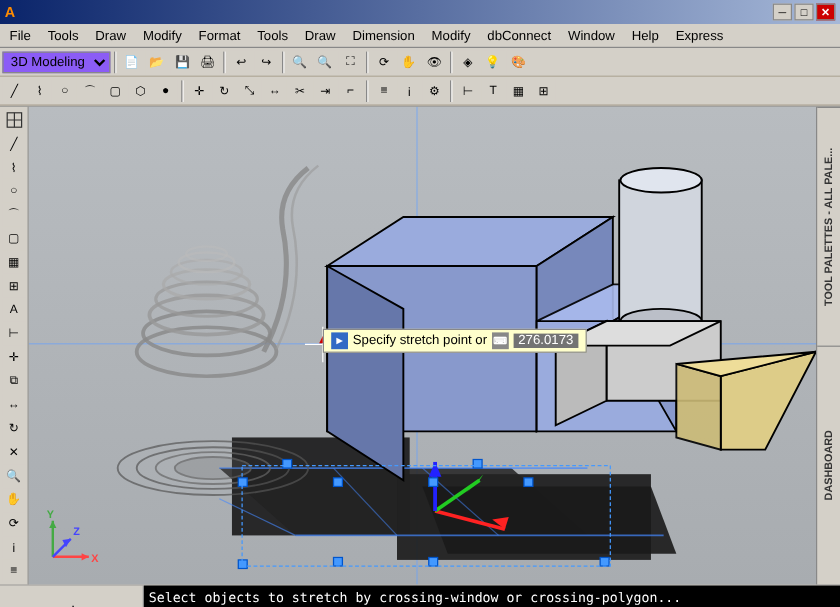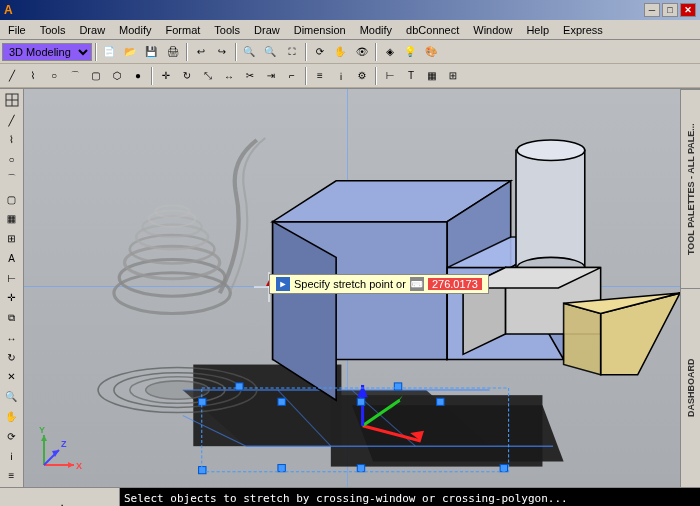--- a/index.html
+++ b/index.html
@@ -145,21 +145,21 @@
     }
     .prompt-icon {
       width: 14px; height: 14px;
       background: #316ac5;
       color: white;
       font-size: 9px;
       display: flex; align-items: center; justify-content: center;
       font-weight: bold;
     }
     .prompt-value {
-      background: #ef4444;
+      background: #737373;
       color: white;
       padding: 0 4px;
       font-size: 11px;
     }
 
     
     #right-panel {
       width: 20px;
       background: #d4d0c8;
       border-left: 1px solid #888;

